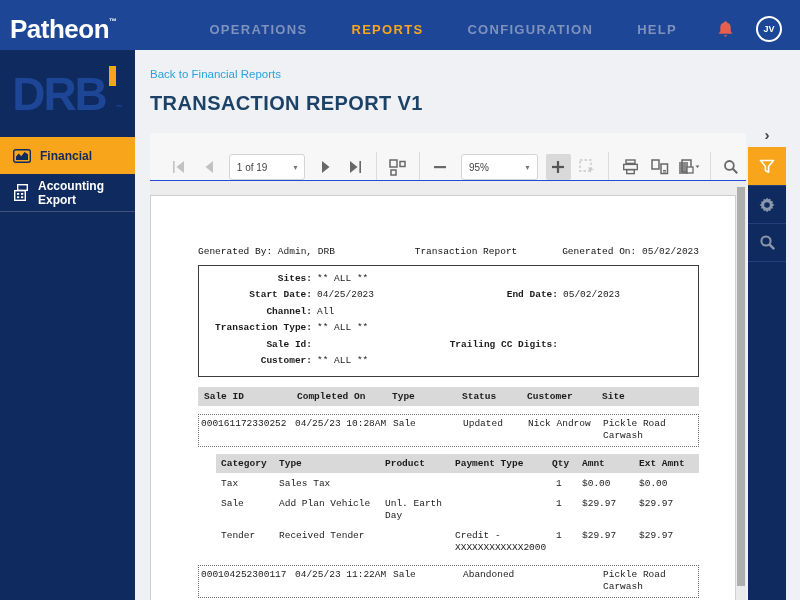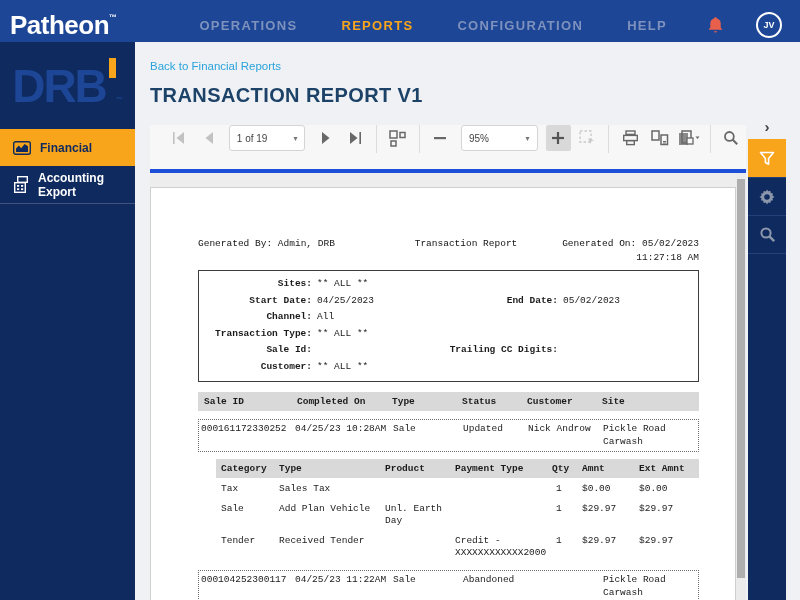--- a/index.html
+++ b/index.html
@@ -1,26 +1,26 @@
 <!DOCTYPE html>
 <html><head>
 <meta charset="utf-8">
 <style>
   * { margin:0; padding:0; box-sizing:border-box; }
   html,body { width:800px; height:600px; overflow:hidden; font-family:"Liberation Sans", sans-serif; background:#fff; }
 
   
-  .navbar { height:42px; background:#1d4796; display:flex; align-items:center; padding:8px 18px 0 10px; }
+  .navbar { height:50px; background:#1d4796; display:flex; align-items:center; padding:8px 18px 0 10px; }
   .brand { color:#fff; font-size:26px; font-weight:bold; letter-spacing:-0.5px; cursor:pointer; }
   .brand sup { font-size:8px; vertical-align:14px; letter-spacing:0; }
   .nav-items { margin-left:auto; display:flex; align-items:center; gap:44px; }
   .nav-item { font-size:13px; font-weight:bold; letter-spacing:1.3px; color:#7e92bd; text-decoration:none; cursor:pointer; }
   .nav-item.active { color:#f9a51b; }
   .bell { margin-left:40px; cursor:pointer; display:flex; }
-  .avatar { margin-left:32px; width:26px; height:26px; border:2px solid #fff; border-radius:50%; display:flex; align-items:center; justify-content:center; color:#fff; font-size:9px; font-weight:bold; cursor:pointer; }
+  .avatar { margin-left:22px; width:26px; height:26px; border:2px solid #fff; border-radius:50%; display:flex; align-items:center; justify-content:center; color:#fff; font-size:9px; font-weight:bold; cursor:pointer; }
 
   
   .app { display:flex; height:558px; }
   .sidebar { width:135px; background:#0e2a5e; flex:0 0 135px; }
   .content { position:relative; flex:1; background:#eff1f4; }
 
   
   .drb { margin:16px 0 20px 0; text-align:center; line-height:1; }
   .drb-text { font-size:46px; font-weight:900; color:#1d4796; letter-spacing:-2px; }
   .drb-apos { display:inline-block; width:7px; height:20px; background:#f9a51b; margin-left:3px; vertical-align:24px; }
@@ -29,21 +29,21 @@
   .side-item.active { background:#f9a51b; color:#0e2a5e; }
   .side-item svg { flex:0 0 auto; }
   .side-divider { height:1px; background:#44537d; }
 
   
   .back-link { position:absolute; left:15px; top:18px; font-size:11.5px; color:#2aa3dc; text-decoration:none; cursor:pointer; }
   .page-title { position:absolute; left:15px; top:42px; font-size:20px; font-weight:bold; color:#1c4268; letter-spacing:0.4px; }
 
   
   .viewer { position:absolute; left:15px; top:83px; width:596px; bottom:0; background:#ededee; }
-  .toolbar { height:48px; background:#f7f7f7; border-bottom:4px solid #1d4ed8; display:flex; align-items:flex-start; padding-left:14px; }
+  .toolbar { height:48px; background:#f7f7f7; border-bottom:1px solid #1d4ed8; display:flex; align-items:flex-end; padding-left:14px; }
   .tb-btn { width:26px; height:26px; display:flex; align-items:center; justify-content:center; cursor:pointer; margin:0 2px; border-radius:2px; }
   .tb-btn.pressed { background:#d9d9d9; }
   .tb-sep { width:1px; height:28px; background:#dcdcdc; margin:0 6px; }
   .combo { width:78px; height:26px; background:#fff; border:1px solid #d4d4d4; border-radius:3px; display:flex; align-items:center; padding:0 7px; font-size:10px; color:#444; margin:0 6px; cursor:pointer; }
   .combo .caret { margin-left:auto; font-size:8px; color:#777; }
 
   .doc-area { position:absolute; top:48px; left:0; right:10px; bottom:0; padding-top:14px; overflow:hidden; }
   .scrollbar { position:absolute; top:48px; right:0; width:10px; bottom:0; background:#ebebeb; cursor:pointer; }
   .scrollbar .thumb { position:absolute; top:6px; left:1px; width:8px; height:calc(100% - 28px); background:#aeaeae; }
 
@@ -232,21 +232,20 @@
           <div class="rep-header">
             <div class="rh-left">
               <span class="b">Generated By:</span>
               <span>Admin, DRB</span>
             </div>
             <div class="rh-center">
               <div class="b">Transaction Report</div>
             </div>
             <div class="rh-right">
               <div><span class="b">Generated On:</span> <span>05/02/2023</span></div>
-              <div>11:27:18 AM</div>
             </div>
           </div>
 
           <div class="filter-box">
             <span class="fl">Sites:</span>
             <span class="fv span3">** ALL **</span>
 
             <span class="fl">Start Date:</span>
             <span class="fv">04/25/2023</span>
             <span class="fl">End Date:</span>

